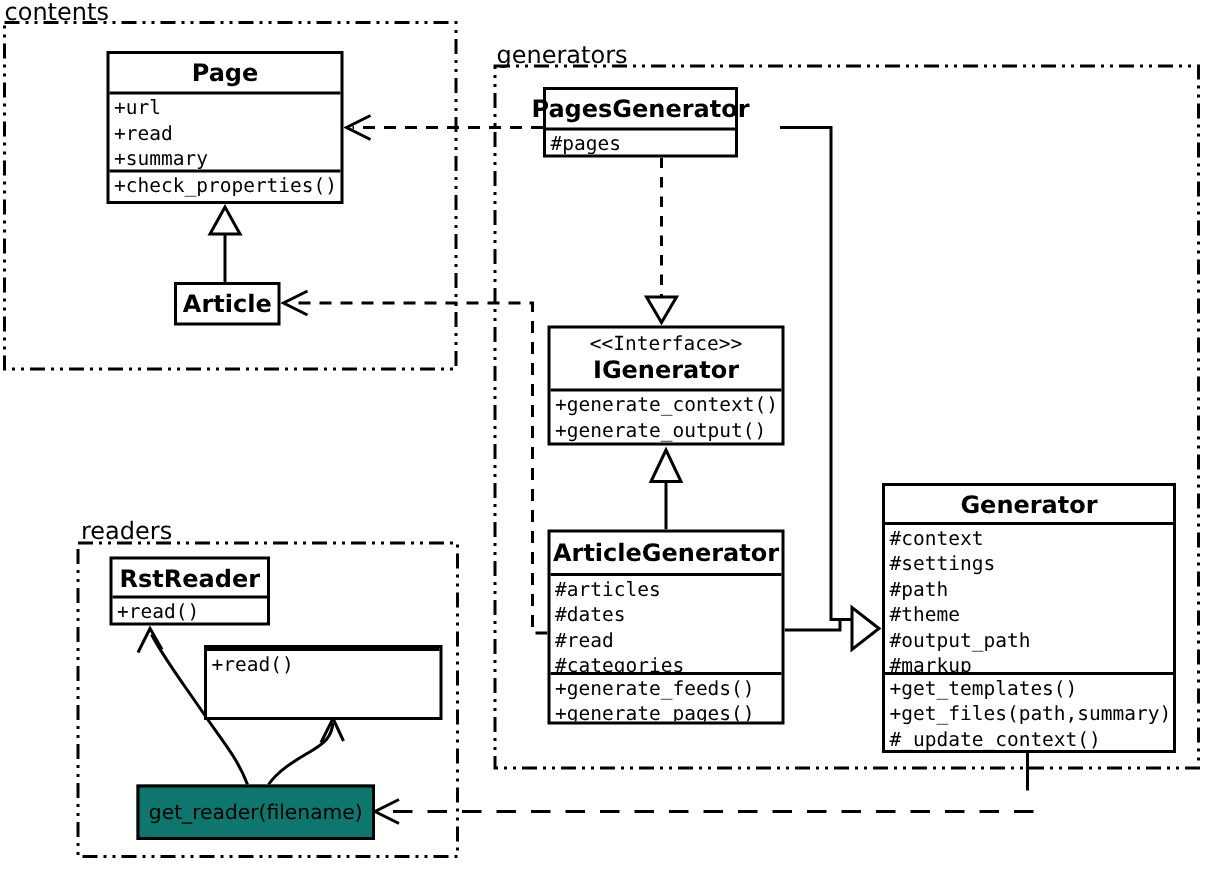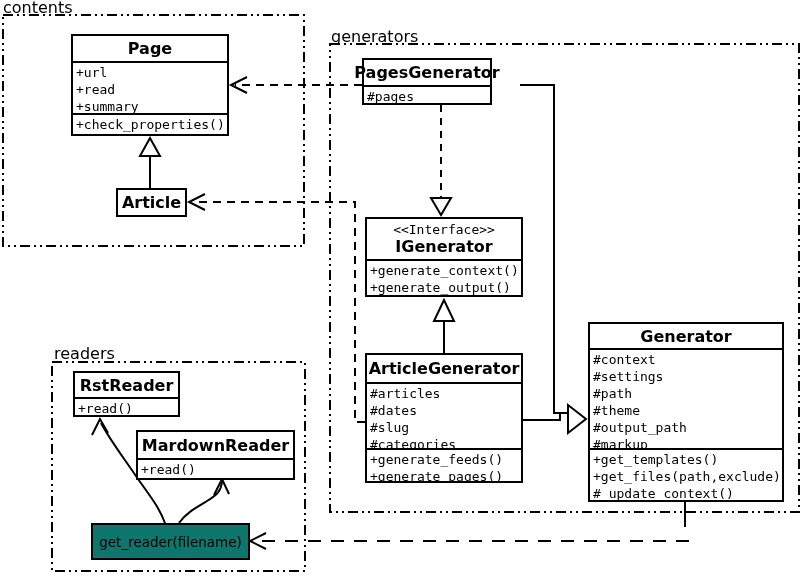--- a/index.html
+++ b/index.html
@@ -137,55 +137,54 @@
       <div class="member">+generate_context()</div>
       <div class="member">+generate_output()</div>
     </div>
   </div>
 
   <div class="cls" style="left:365px;top:353px;width:158px;height:130px">
     <div class="title" style="height:27px">ArticleGenerator</div>
     <div class="sec" style="height:66px">
       <div class="member">#articles</div>
       <div class="member">#dates</div>
-      <div class="member">#slug</div>
+      <div class="member">#read</div>
       <div class="member">#categories</div>
     </div>
     <div class="sec" style="height:33px">
       <div class="member">+generate_feeds()</div>
       <div class="member">+generate_pages()</div>
     </div>
   </div>
 
   <div class="cls" style="left:588px;top:322px;width:196px;height:180px">
     <div class="title" style="height:24px">Generator</div>
     <div class="sec" style="height:100px">
       <div class="member">#context</div>
       <div class="member">#settings</div>
       <div class="member">#path</div>
       <div class="member">#theme</div>
       <div class="member">#output_path</div>
       <div class="member">#markup</div>
     </div>
     <div class="sec" style="height:52px">
       <div class="member">+get_templates()</div>
-      <div class="member">+get_files(path,exclude)</div>
+      <div class="member">+get_files(path,summary)</div>
       <div class="member">#_update_context()</div>
     </div>
   </div>
 
   <div class="cls" style="left:73px;top:371px;width:107px;height:46px">
     <div class="title" style="height:24px">RstReader</div>
     <div class="sec" style="height:18px">
       <div class="member">+read()</div>
     </div>
   </div>
 
   <div class="cls" style="left:136px;top:430px;width:159px;height:50px">
-    <div class="title" style="height:26px">MardownReader</div>
     <div class="sec" style="height:20px">
       <div class="member">+read()</div>
     </div>
   </div>
 
   <div class="plainbox" style="left:91px;top:523px;width:159px;height:37px">
     <span>get_reader(filename)</span>
   </div>
 
 </div>

